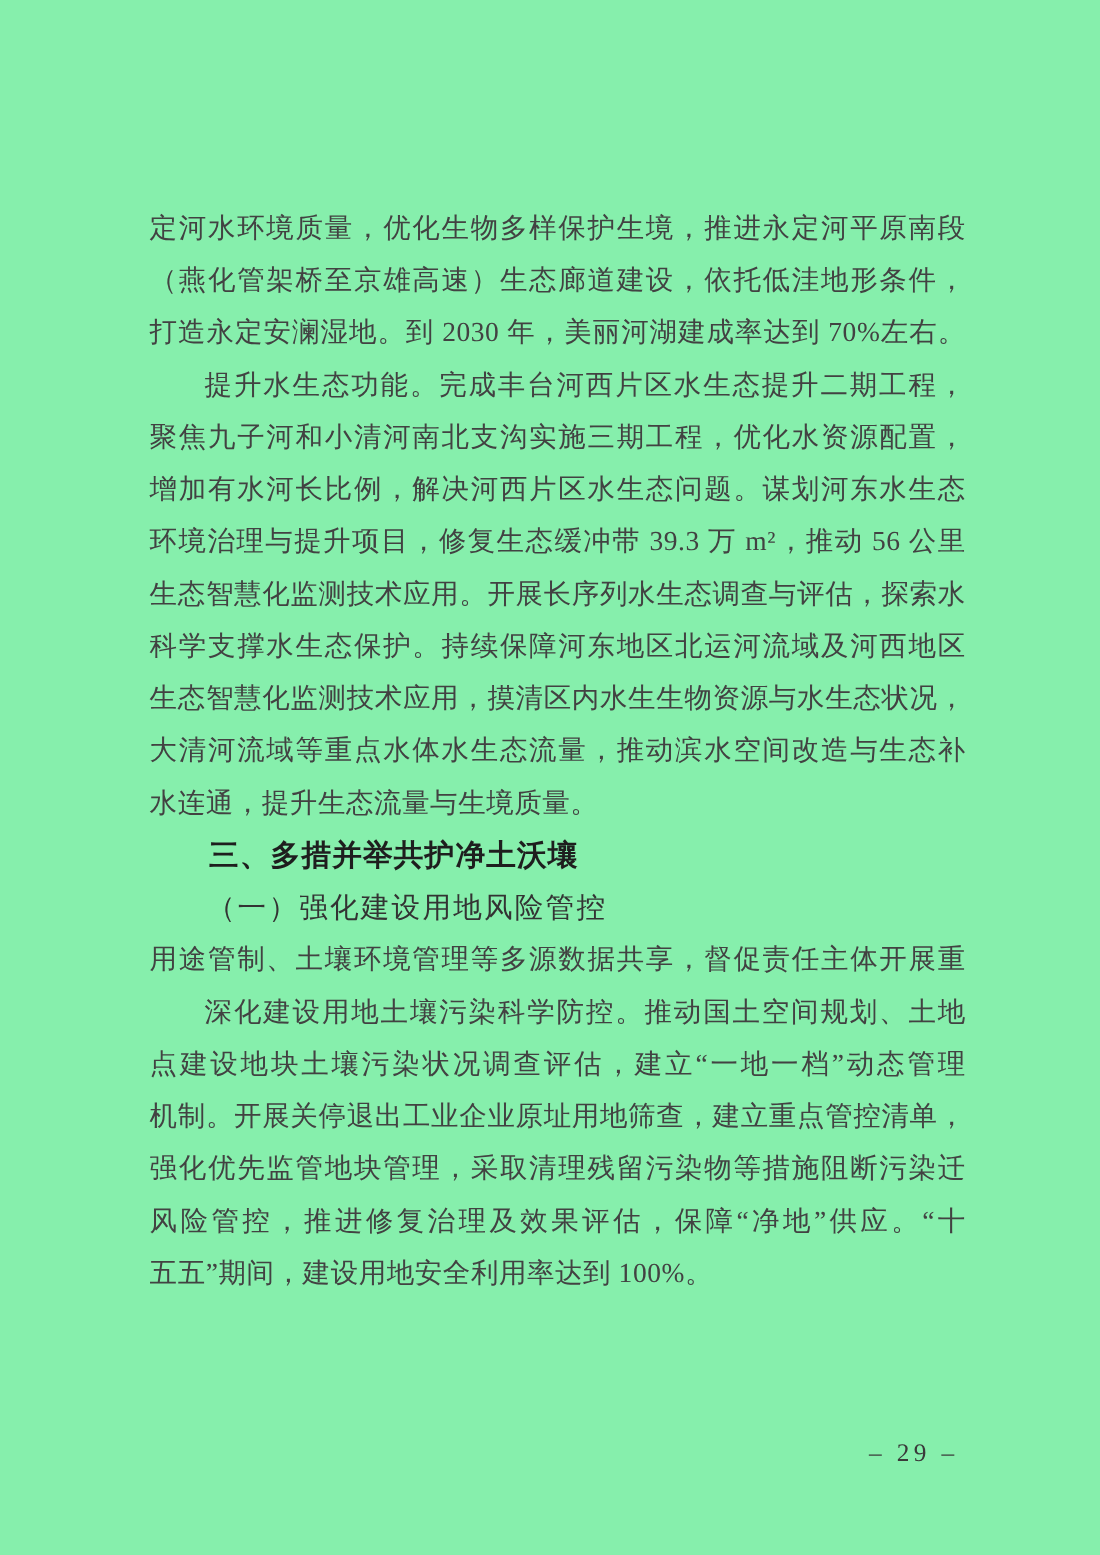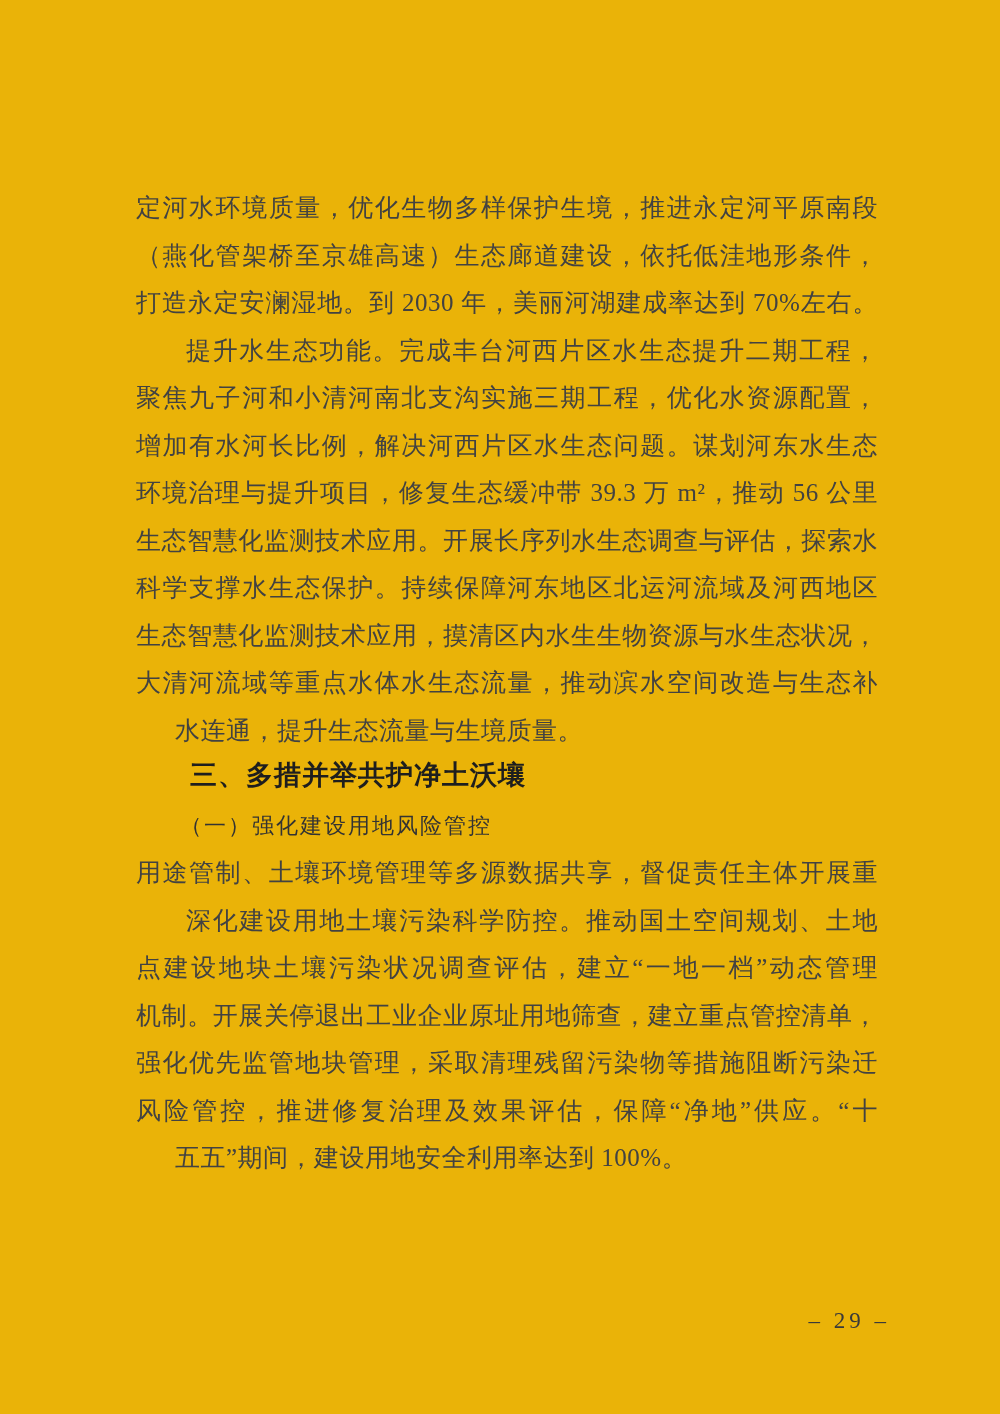--- a/index.html
+++ b/index.html
@@ -6,21 +6,21 @@
     margin: 0;
     padding: 0;
     background: #e8e8e8;
     font-family: "Liberation Serif", serif;
   }
   .page {
     position: relative;
     width: 1000px;
     height: 1414px;
     margin: 0 auto;
-    background: #eab308;
+    background: #86efac;
     overflow: hidden;
     color: #3f3f3f;
   }
   .content {
     position: absolute;
     left: 136px;
     top: 184px;
     width: 742px;
   }
   .line {
@@ -32,44 +32,43 @@
     letter-spacing: 0.5px;
     color: #424242;
     white-space: normal;
   }
   .indent {
     text-indent: 2em;
   }
   .para-end {
     text-align: left;
     text-align-last: left;
-    margin-left: 39px;
   }
   .heading {
-    font-family: Liberation Mono, monospace;
+    font-family: Liberation Sans, sans-serif;
     font-weight: bold;
     font-size: 27px;
     color: #1e1e1e;
     text-align: left;
     text-align-last: left;
     letter-spacing: 1px;
   }
   .subheading {
-    font-size: 22px;
+    font-size: 26px;
     color: #333333;
     text-align: center;
     text-align-last: left;
     letter-spacing: 2px;
   }
   .page-number {
     position: absolute;
     left: 790px;
     top: 1308px;
     width: 100px;
-    text-align: right;
+    text-align: left;
     font-size: 23px;
     letter-spacing: 4px;
     color: #3a3a3a;
   }
 </style>
 </head>
 <body>
 
 <div class="page">
   <div class="content">

